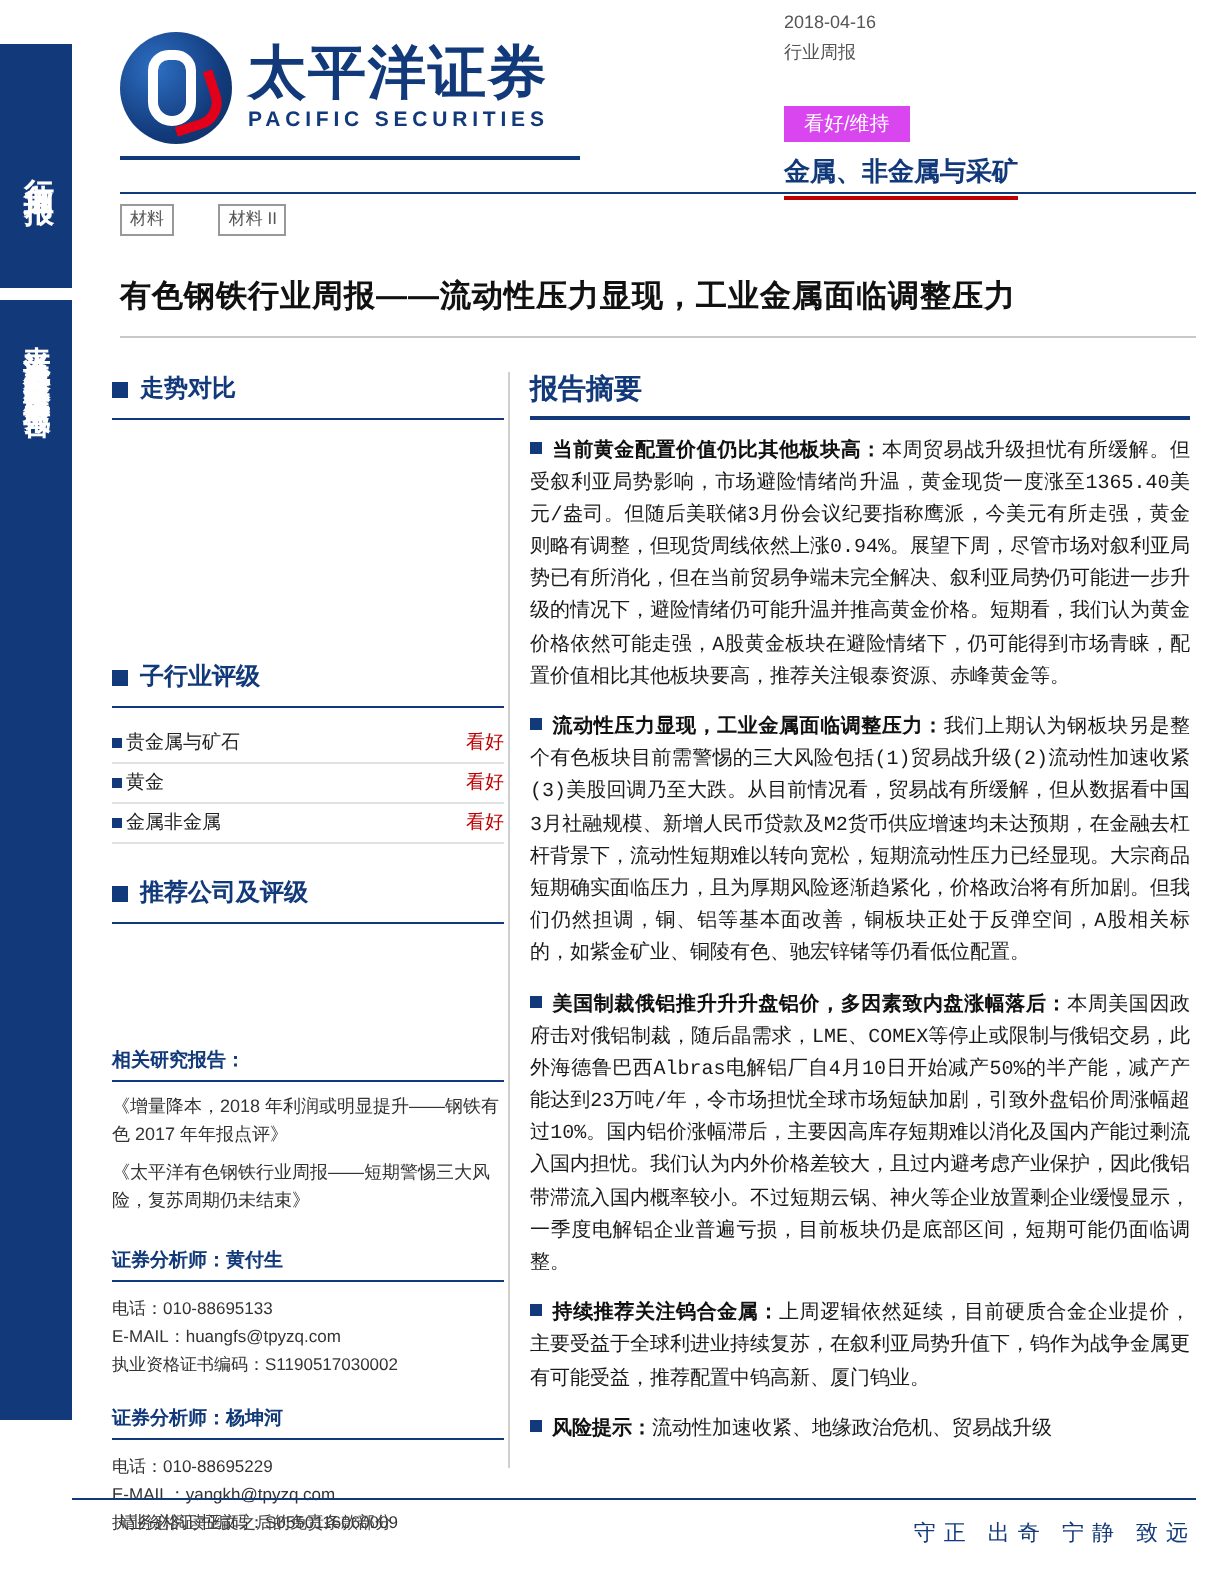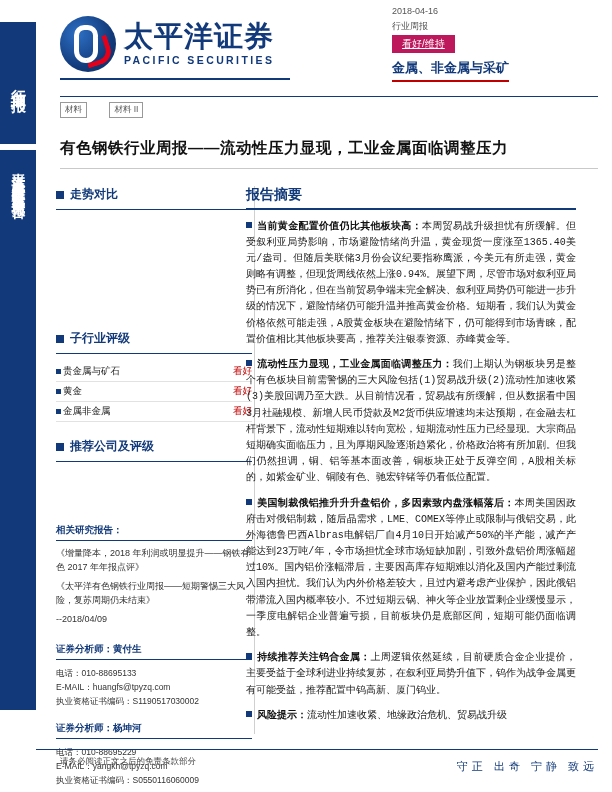--- a/index.html
+++ b/index.html
@@ -72,22 +72,22 @@
   .logo-rule{
     position:absolute;left:24px;top:78px;width:230px;height:2px;background:#123a7a;
   }
 
   .header-right{
     position:absolute;right:14px;top:6px;width:250px;text-align:left;
   }
   .hr-date{font-size:9px;color:#555;}
   .hr-type{font-size:9px;color:#555;margin-top:4px;}
   .hr-rating{
-    margin-top:2px;background:#be185d;color:#fff;font-size:10px;
-    display:inline-block;padding:2px 10px;text-decoration:underline;
+    margin-top:20px;background:#d946ef;color:#fff;font-size:10px;
+    display:inline-block;padding:2px 10px;
   }
   .hr-sector{
     margin-top:6px;font-size:13px;font-weight:bold;color:#123a7a;
     border-bottom:2px solid #c00000;display:inline-block;padding-bottom:3px;
   }
 
   .head-rule{
     position:absolute;left:60px;top:96px;width:538px;height:1px;background:#123a7a;
   }
   .breadcrumb{
@@ -104,21 +104,21 @@
   }
   .title-rule{
     position:absolute;left:60px;top:168px;width:538px;height:1px;background:#c9c9c9;
   }
 
   
   .col-left{
     position:absolute;left:56px;top:186px;width:196px;
   }
   .col-right{
-    position:absolute;left:246px;top:186px;width:330px;
+    position:absolute;left:265px;top:186px;width:330px;
   }
   .vrule{
     position:absolute;left:254px;top:186px;width:1px;height:548px;background:#d0d0d0;
   }
 
   .sec-head{
     display:flex;align-items:center;gap:6px;margin-bottom:6px;
   }
   .sec-head .sq{width:8px;height:8px;background:#123a7a;display:inline-block;}
   .sec-head .tx{font-size:12px;font-weight:bold;color:#123a7a;}
@@ -258,21 +258,20 @@
       </div>
       <div class="sec-underline"></div>
       <div style="height:40px;"></div>
     </div>
 
     <div>
       <div class="sub-label">相关研究报告：</div>
       <div class="sub-label-rule"></div>
       <div class="plain-row">《增量降本，2018 年利润或明显提升——钢铁有色 2017 年年报点评》</div>
       <div class="plain-row">《太平洋有色钢铁行业周报——短期警惕三大风险，复苏周期仍未结束》</div>
-      <div class="plain-row">--2018/04/09</div>
     </div>
 
     <div style="margin-top:16px;">
       <div class="sub-label">证券分析师：黄付生</div>
       <div class="sub-label-rule"></div>
       <div class="contact">电话：010-88695133</div>
       <div class="contact">E-MAIL：huangfs@tpyzq.com</div>
       <div class="contact">执业资格证书编码：S1190517030002</div>
     </div>
 

